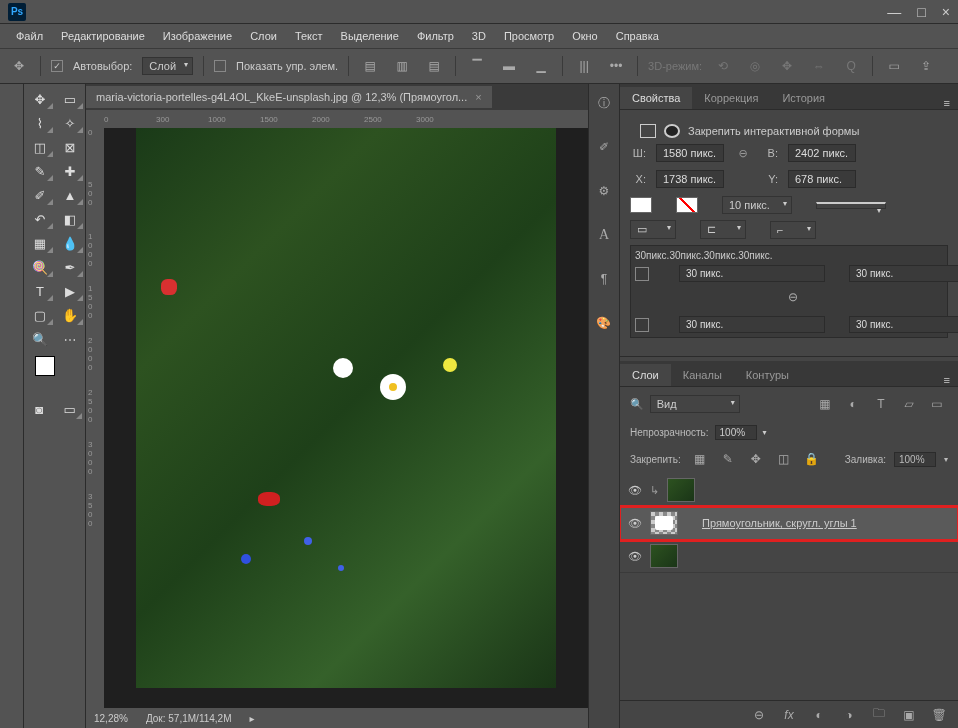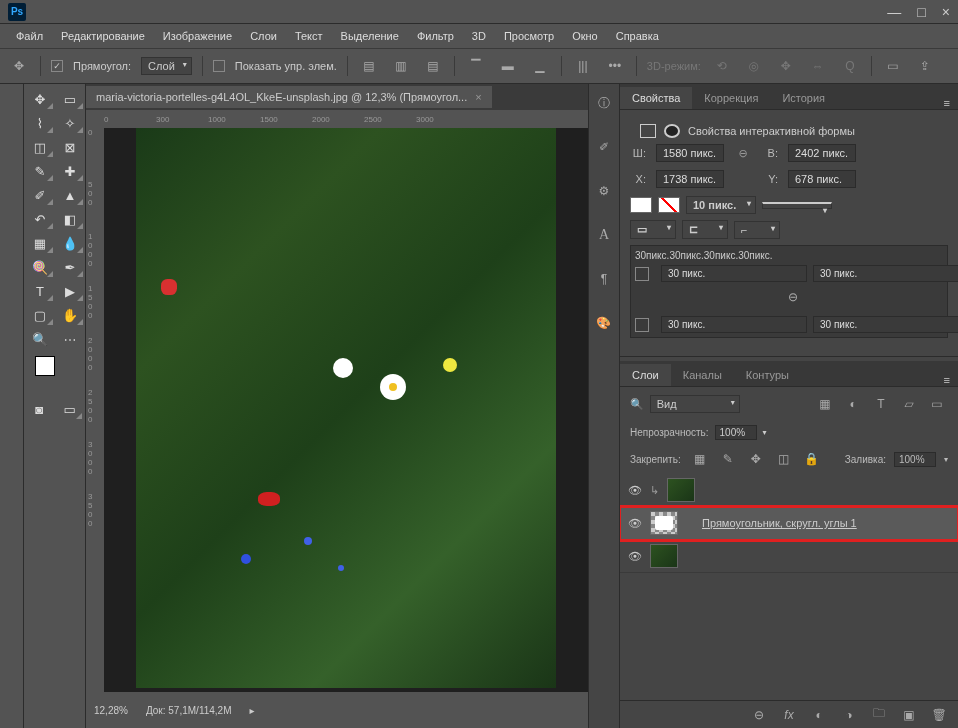--- a/index.html
+++ b/index.html
@@ -43,39 +43,39 @@
 .flower { position: absolute; border-radius: 50%; }
 .f1 { width: 26px; height: 26px; background: #fff; top: 44%; left: 58%; }
 .f1::after { content:""; position:absolute; width:8px; height:8px; background:#f0c020; border-radius:50%; top:9px; left:9px; }
 .f2 { width: 20px; height: 20px; background: #fff; top: 41%; left: 47%; }
 .f3 { width: 14px; height: 14px; background: #eee840; top: 41%; left: 73%; }
 .f4 { width: 22px; height: 14px; background: #d02020; top: 65%; left: 29%; border-radius: 40%; }
 .f5 { width: 16px; height: 16px; background: #d83030; top: 27%; left: 6%; border-radius: 40%; }
 .f6 { width: 10px; height: 10px; background: #3050e0; top: 76%; left: 25%; }
 .f7 { width: 8px; height: 8px; background: #4060e8; top: 73%; left: 40%; }
 .f8 { width: 6px; height: 6px; background: #4060e8; top: 78%; left: 48%; }
-.statusbar { height: 36px; background: #535353; display: flex; align-items: center; padding: 0 8px; gap: 18px; font-size: 10px; }
+.statusbar { height: 20px; background: #535353; display: flex; align-items: center; padding: 0 8px; gap: 18px; font-size: 10px; }
 
 .mid-col { width: 32px; background: #454545; border-left: 1px solid #2b2b2b; border-right: 1px solid #2b2b2b; display: flex; flex-direction: column; align-items: center; padding-top: 6px; gap: 18px; }
 .mid-col .icon-btn { height: 26px; }
 
 .right { width: 338px; background: #454545; display: flex; flex-direction: column; }
 .panel-tabs { height: 26px; background: #383838; display: flex; align-items: flex-end; border-bottom: 1px solid #2b2b2b; }
 .panel-tab { padding: 5px 12px; color: #999; cursor: pointer; font-size: 11px; }
 .panel-tab.active { background: #454545; color: #ddd; }
 .panel-tabs .menu { margin-left: auto; padding: 0 8px; cursor: pointer; }
 .panel-body { padding: 8px 10px; }
 .prop-row { display: flex; align-items: center; gap: 10px; margin-bottom: 8px; }
 .prop-label { width: 16px; text-align: right; color: #bbb; }
 .num-input { background: #3a3a3a; border: 1px solid #2b2b2b; padding: 2px 6px; width: 68px; color: #ddd; font-size: 11px; }
 .link-icon { width: 18px; text-align: center; color: #999; }
-.stroke-row { display: flex; align-items: center; gap: 6px; font-weight: bold; }
+.stroke-row { display: flex; align-items: center; gap: 24px; }
 .color-sw { width: 22px; height: 16px; border: 1px solid #666; }
 .corner-box { background: #3a3a3a; border: 1px solid #2b2b2b; padding: 4px; margin: 6px 0; }
-.corner-grid { display: grid; grid-template-columns: 20px 1fr 1fr 20px; gap: 6px; align-items: center; }
+.corner-grid { display: grid; grid-template-columns: 20px 1fr 1fr 20px; gap: 24px; align-items: center; }
 .corner-cb { width: 14px; height: 14px; border: 1px solid #888; }
 .corner-input { background: #3a3a3a; border: 1px solid #2b2b2b; padding: 2px 6px; color: #ddd; font-size: 10px; }
 .divider { height: 1px; background: #2b2b2b; margin: 4px 0; }
 
 .layers-panel { flex: 1; display: flex; flex-direction: column; }
 .layers-opts { padding: 6px 10px; display: flex; align-items: center; gap: 6px; }
 .search-select { flex: 0 0 90px; }
 .lay-icons { margin-left: auto; display: flex; gap: 6px; }
 .blend-row { padding: 4px 10px; display: flex; align-items: center; gap: 6px; }
 .blend-select { flex: 1; }
@@ -121,21 +121,21 @@
   <span>3D</span>
   <span>Просмотр</span>
   <span>Окно</span>
   <span>Справка</span>
 </div>
 
 <div class="optbar">
   <span class="icon-btn">✥</span>
   <div class="sep"></div>
   <span class="checkbox checked"></span>
-  <span>Прямоугол:</span>
+  <span>Автовыбор:</span>
   <span class="select">Слой</span>
   <div class="sep"></div>
   <span class="checkbox"></span>
   <span>Показать упр. элем.</span>
   <div class="sep"></div>
   <span class="icon-btn">▤</span>
   <span class="icon-btn">▥</span>
   <span class="icon-btn">▤</span>
   <div class="sep"></div>
   <span class="icon-btn">▔</span>
@@ -274,21 +274,21 @@
     <div class="panel-tabs">
       <div class="panel-tab active">Свойства</div>
       <div class="panel-tab">Коррекция</div>
       <div class="panel-tab">История</div>
       <div class="menu">≡</div>
     </div>
     <div class="panel-body">
       <div class="panel-head-row">
         <span class="shape-ic"></span>
         <span class="mask-ic"></span>
-        <span>Свойства интерактивной формы</span>
+        <span>Закрепить интерактивной формы</span>
       </div>
       <div class="prop-row">
         <span class="prop-label">Ш:</span>
         <input class="num-input" value="1580 пикс." style="">
         <span class="link-icon">⊖</span>
         <span class="prop-label">В:</span>
         <input class="num-input" value="2402 пикс." style="">
       </div>
       <div class="prop-row">
         <span class="prop-label">X:</span>

